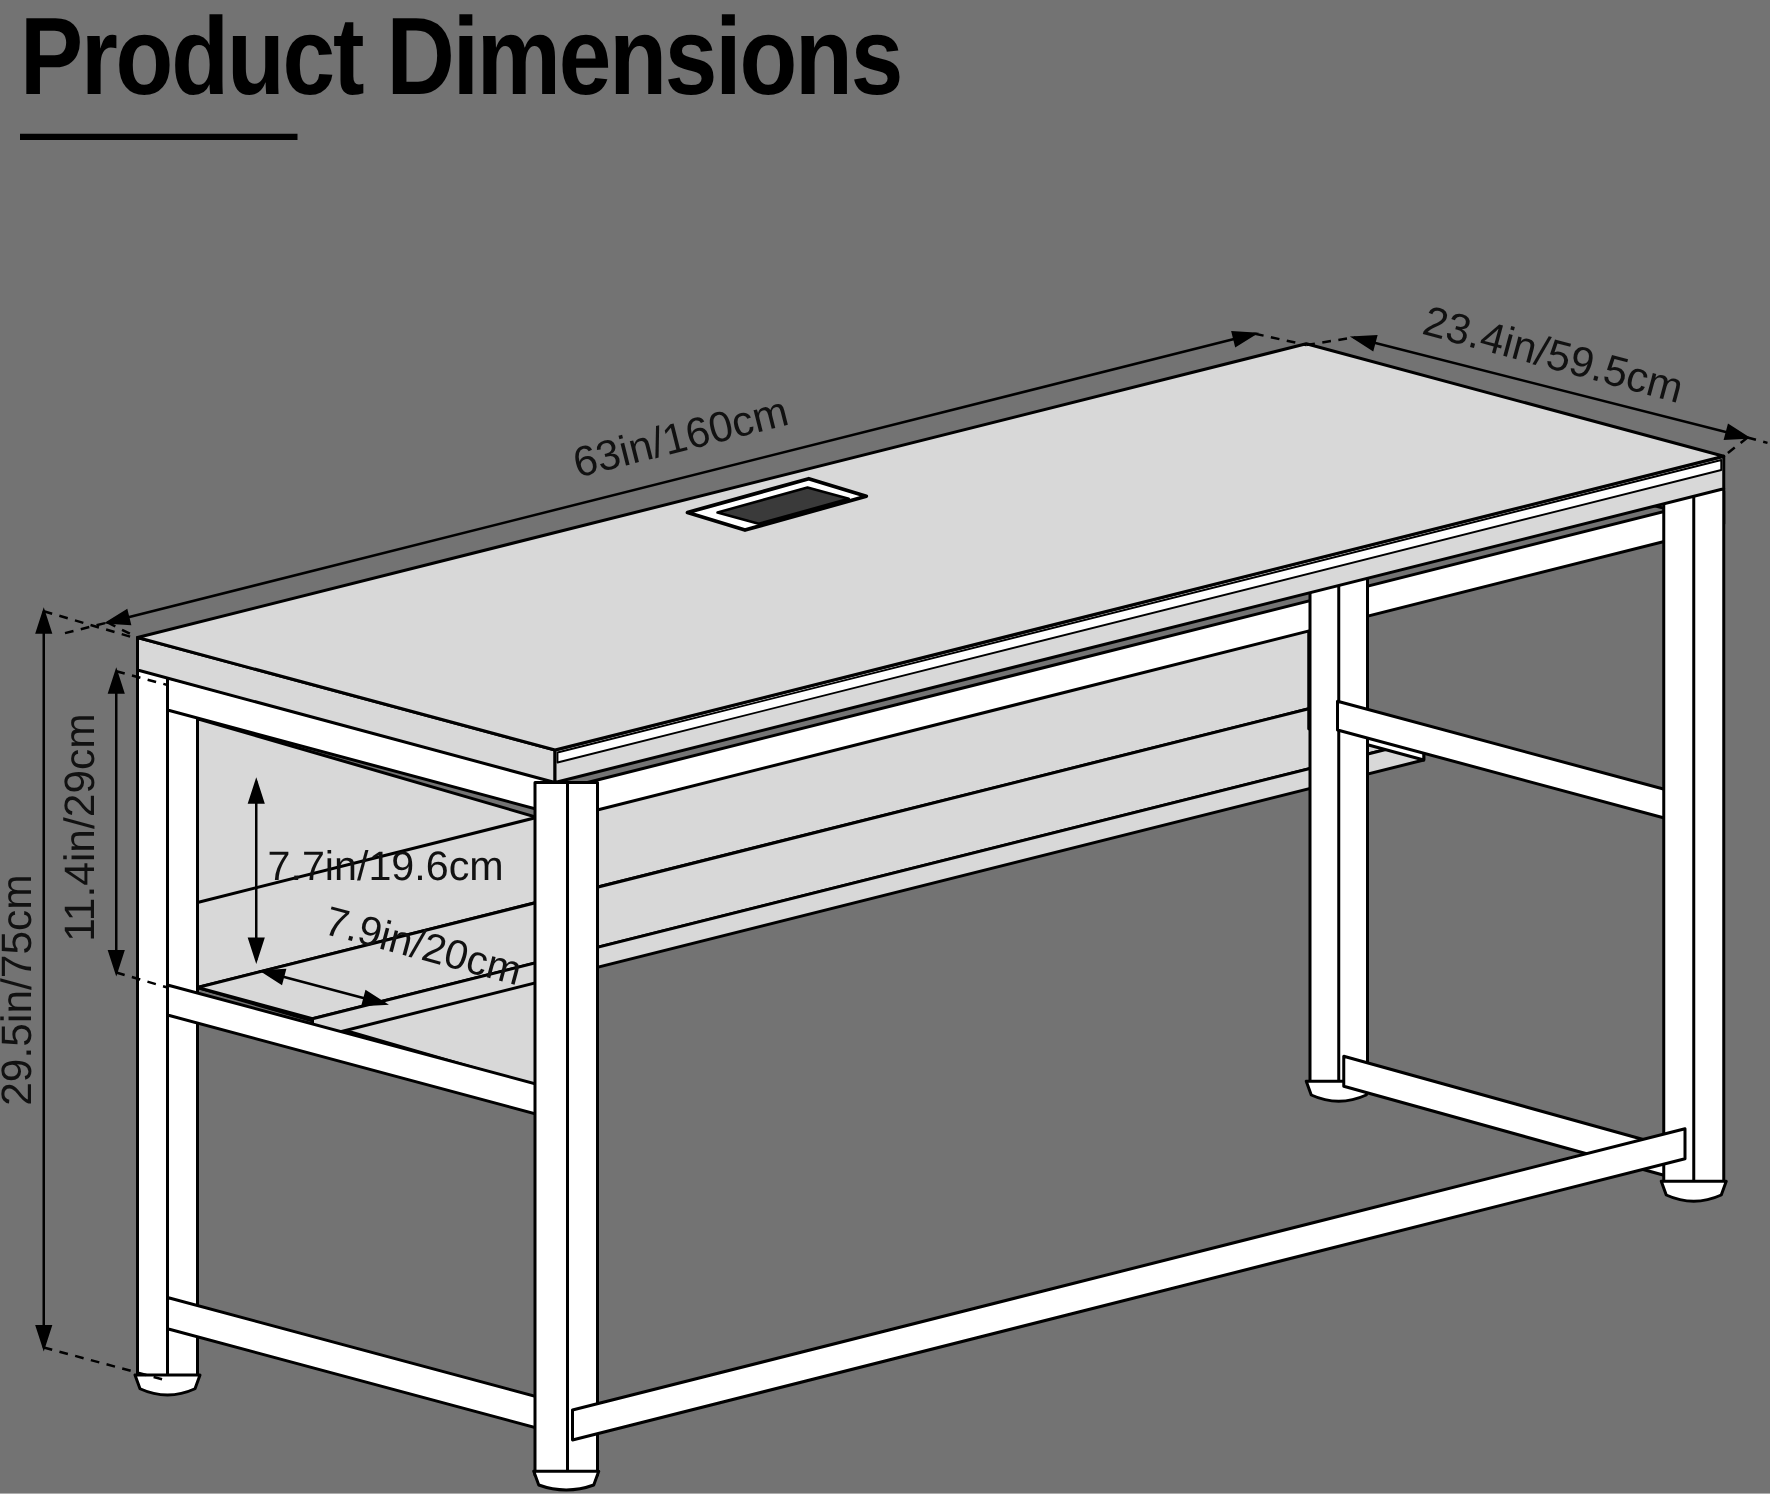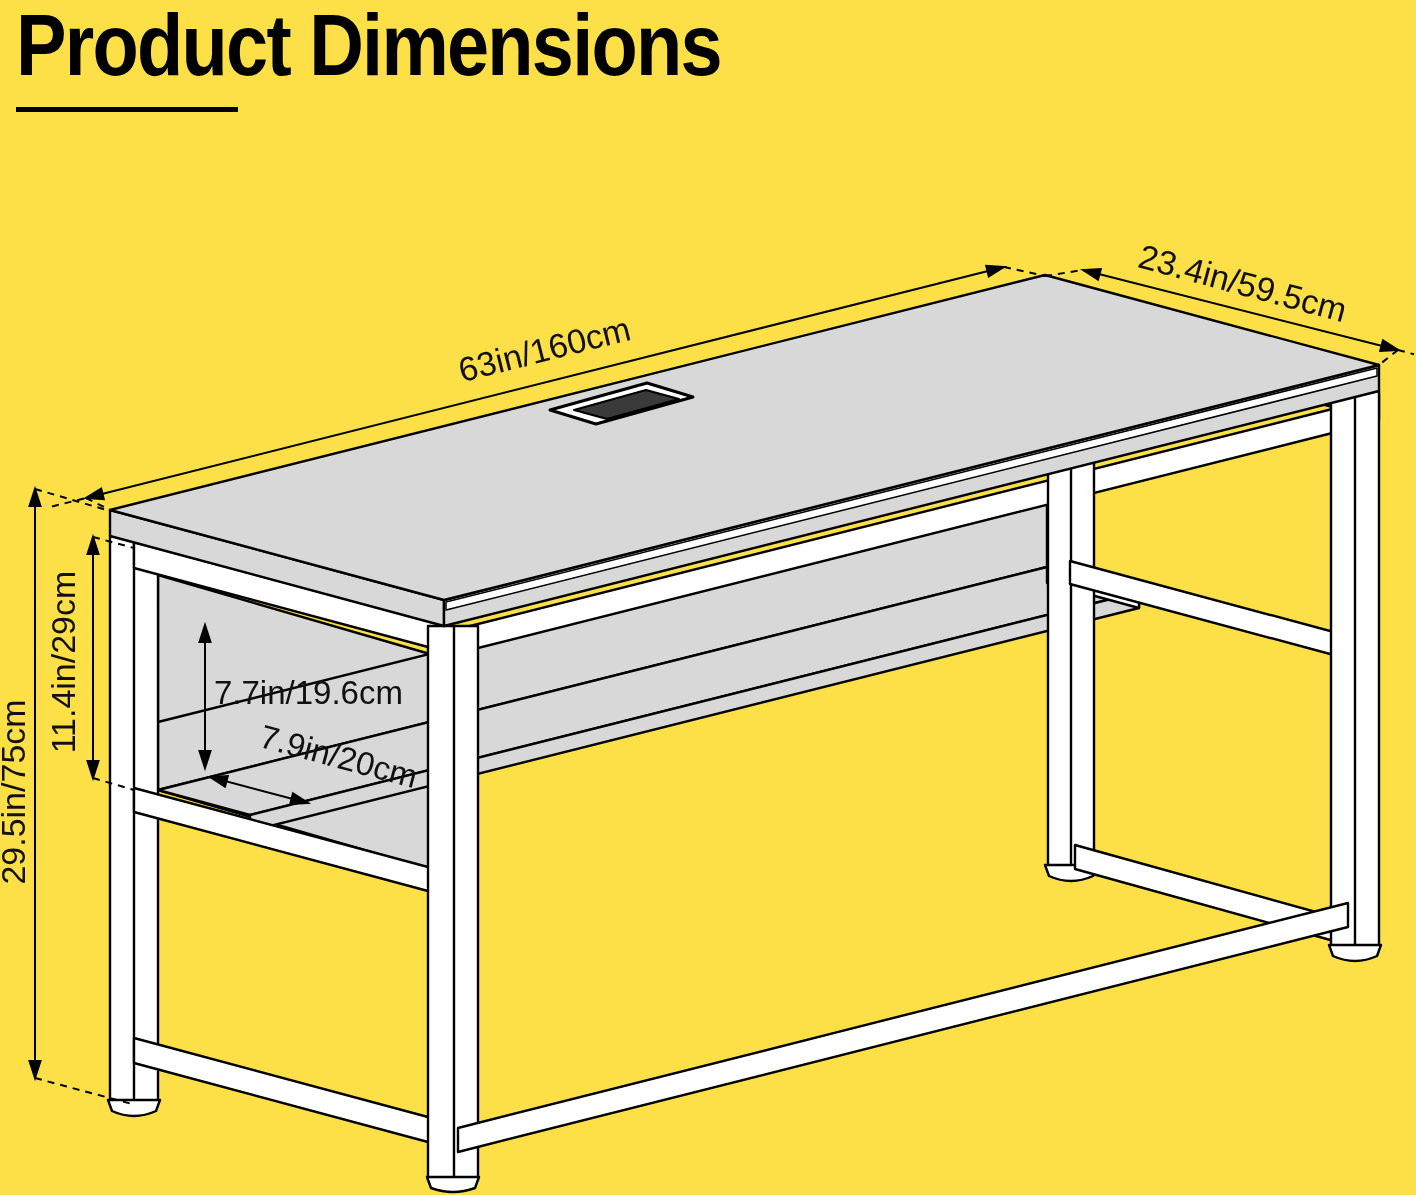--- a/index.html
+++ b/index.html
@@ -1,16 +1,16 @@
 <!DOCTYPE html>
 <html><head>
 <meta charset="utf-8">
 <style>
   html,body{margin:0;padding:0;background:#fff;}
-  .page{position:relative;width:1416px;height:1195px;background:#fde047;overflow:hidden;
+  .page{position:relative;width:1416px;height:1195px;background:#737373;overflow:hidden;
         font-family:"Liberation Sans",sans-serif;}
   .title{position:absolute;left:16px;top:-6px;font-size:88px;font-weight:bold;color:#000;
          letter-spacing:-2px;transform:scaleX(.86);transform-origin:left top;white-space:nowrap;}
   .title-underline{position:absolute;left:16px;top:107px;width:222px;height:5px;background:#000;}
   svg{position:absolute;left:0;top:0;}
   .dim-label{font:34px "Liberation Sans",sans-serif;fill:#111;}
   .dim-label-sm{font:33px "Liberation Sans",sans-serif;fill:#111;}
 </style>
 </head>
 <body>

